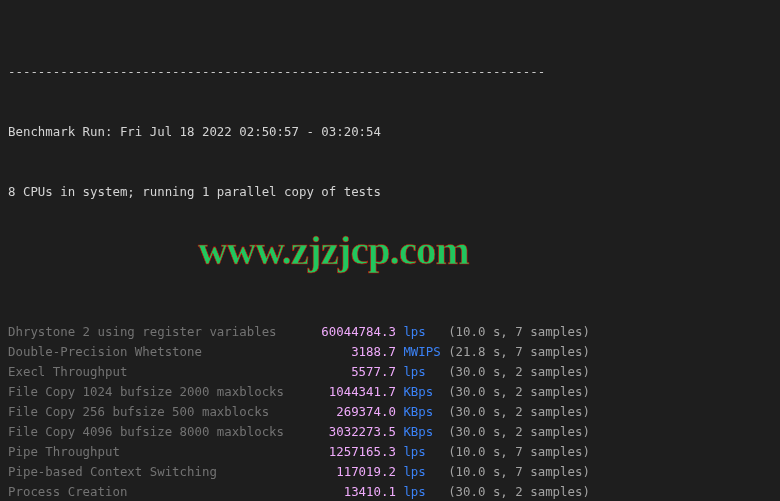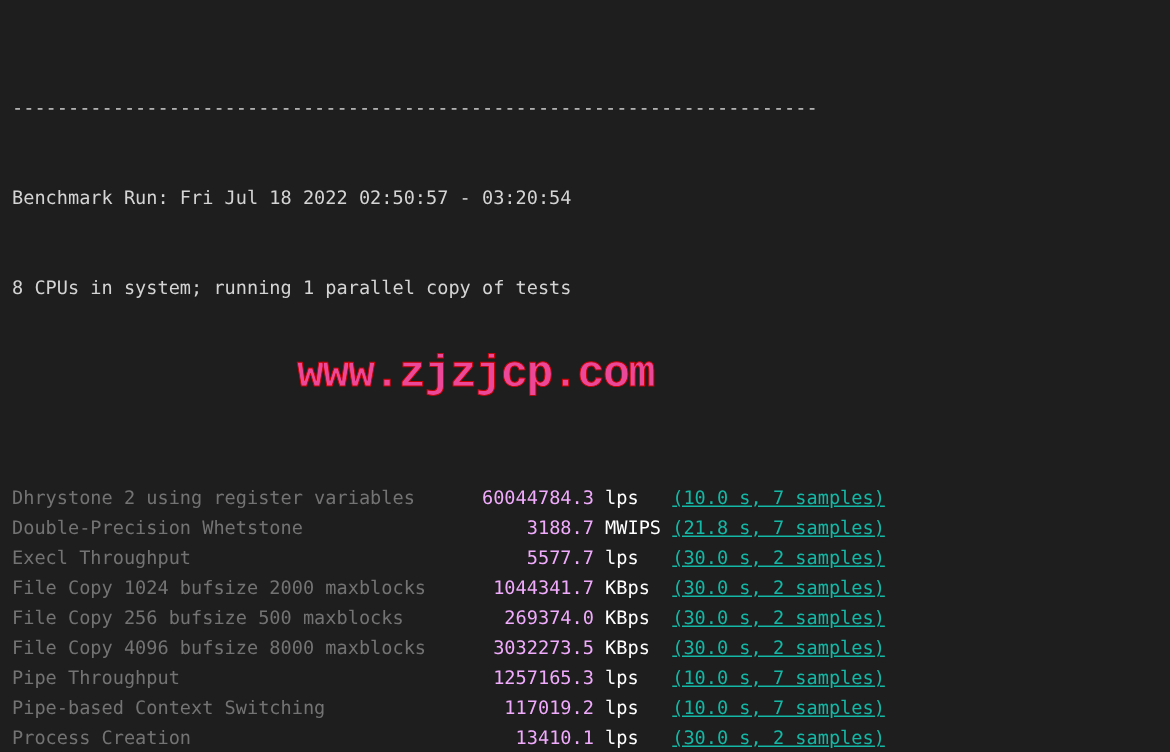--- a/index.html
+++ b/index.html
@@ -47,34 +47,33 @@
   .hdr {
     color: #d4d4d4;
   }
   .label {
     color: #737373;
   }
   .num {
     color: #f0abfc;
   }
   .unit {
-    color: #ffffff;
+    color: #3b82f6;
   }
   .meta {
-    color: #14b8a6;
-    text-decoration: underline;
+    color: #a3a3a3;
   }
   .watermark {
     position: absolute;
     left: 198px;
     top: 228px;
-    font-family: Liberation Mono, monospace;
-    font-size: 30px;
+    font-family: Liberation Serif, serif;
+    font-size: 41px;
     font-weight: bold;
-    color: #ec4899;
+    color: #22c55e;
     letter-spacing: -1px;
     line-height: 44px;
     white-space: nowrap;
     pointer-events: none;
     user-select: none;
     -webkit-text-stroke: 0.6px #cc0000;
   }
 </style>
 </head>
 <body>

